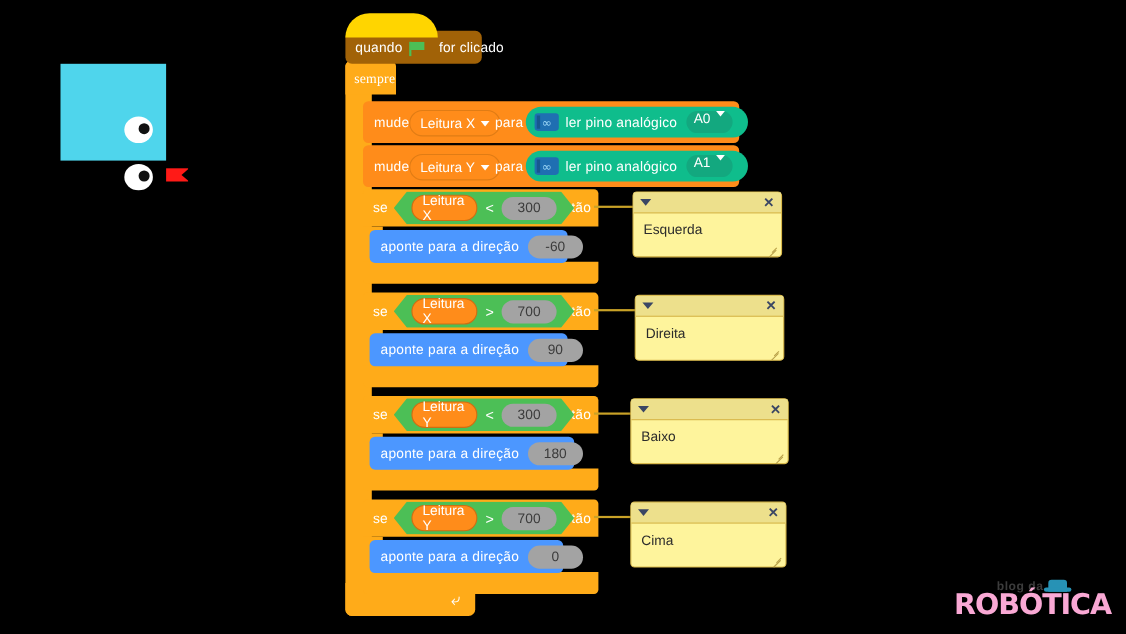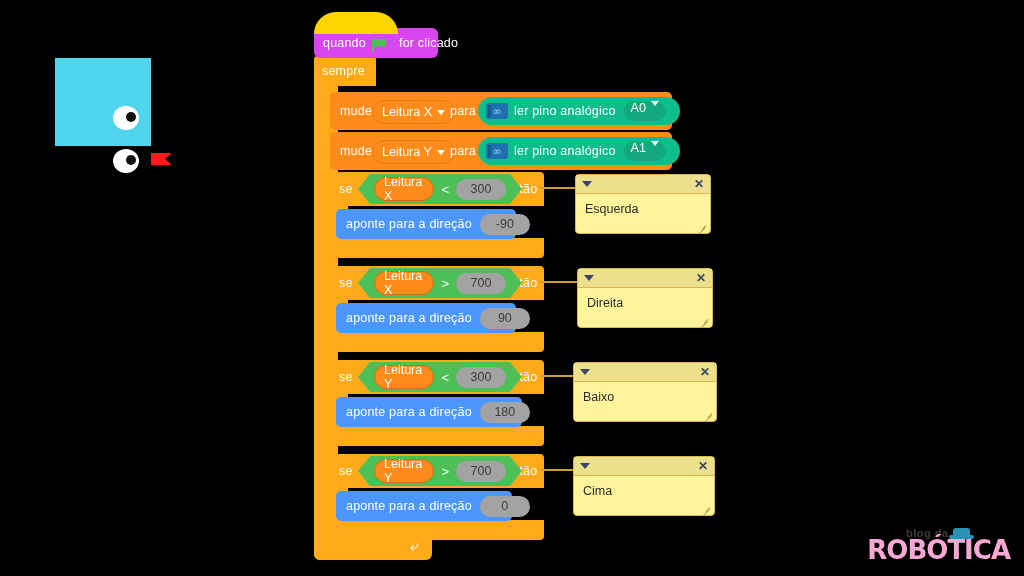--- a/index.html
+++ b/index.html
@@ -13,21 +13,21 @@
   .eye .pupil{position:absolute;width:10px;height:10px;background:#111111;border-radius:50%;top:6px;left:13px;}
   .beak{position:absolute;width:20px;height:12px;background:#FF1A17;}
   .beak:after{content:"";position:absolute;right:-1px;top:0;width:0;height:0;
     border-top:6px solid transparent;border-bottom:6px solid transparent;border-right:7px solid #000;}
 
   
   .blk{position:absolute;box-sizing:border-box;}
   .lbl{color:#fff;font-size:12.5px;letter-spacing:.2px;white-space:nowrap;}
 
   
-  .hat{background:#d946ef;border-radius:6px;}
+  .hat{background:#a16207;border-radius:6px;}
   .hat-top{position:absolute;left:0;top:-16px;width:84px;height:22px;background:#FFD500;
     border-radius:42px 42px 0 0;}
   .hat .lbl{color:#fff;}
   .flag{display:inline-block;width:13px;height:12px;background:#4CBF56;
      clip-path:polygon(0 0,100% 0,100% 62%,0 62%);position:relative;top:1px;}
   .flagpole{display:inline-block;width:2px;height:13px;background:#4CBF56;position:relative;top:2px;}
 
   
   .ctrl{background:#FFAB19;}
 
@@ -98,21 +98,21 @@
     </div>
   </div>
 
   <style>
     .sprite .sprite-body{left:0;top:0;}
     .sprite .eye{left:58px;}
     .sprite .eye:nth-of-type(1){}
   </style>
 
   <div class="blk ctrl" style="left:314px;top:56px;width:24px;height:504px;border-radius:4px 0 0 6px;"></div>
-  <div class="blk ctrl" style="left:314px;top:56px;width:62px;height:30px;border-radius:4px 4px 0 0;">
+  <div class="blk ctrl" style="left:314px;top:56px;width:46px;height:30px;border-radius:4px 4px 0 0;font-family:Liberation Serif, serif;">
     <span class="lbl" style="position:absolute;left:8px;top:8px;">sempre</span>
   </div>
   <div class="blk ctrl" style="left:314px;top:530px;width:118px;height:30px;border-radius:0 6px 6px 6px;">
     <span style="position:absolute;right:14px;top:7px;color:#fff;font-size:15px;transform:scaleX(-1);">⤷</span>
   </div>
 
   <div class="blk hat" style="left:314px;top:28px;width:124px;height:30px;">
     <div class="hat-top"></div>
     <span class="lbl" style="position:absolute;left:9px;top:8px;">quando</span>
     <span style="position:absolute;left:58px;top:8px;">
@@ -166,21 +166,21 @@
     </div>
     <div class="hexa rt" style="position:absolute;left:358px;top:174px;width:132px;">
       <span class="var-oval on-green">Leitura X</span>
       <span class="op">&lt;</span>
       <span class="num-oval">300</span>
     </div>
     <div class="blk ctrl" style="left:330px;top:206px;width:18px;height:38px;"></div>
     <div class="blk ctrl" style="left:330px;top:238px;width:214px;height:20px;border-radius:0 0 4px 4px;"></div>
     <div class="motion" style="position:absolute;left:336px;top:209px;width:160px;">
       <span class="lbl">aponte  para a direção</span>
-      <span class="num-oval">-90</span>
+      <span class="num-oval">-60</span>
     </div>
     <div class="conn" style="left:540px;top:187px;width:36px;"></div>
   </div>
 
   <div>
     <div class="blk ctrl" style="left:330px;top:266px;width:214px;height:34px;border-radius:4px 4px 0 0;">
       <span class="lbl" style="position:absolute;left:9px;top:10px;">se</span>
       <span class="lbl" style="position:absolute;left:175px;top:10px;">então</span>
     </div>
     <div class="hexa rt" style="position:absolute;left:358px;top:268px;width:132px;">

